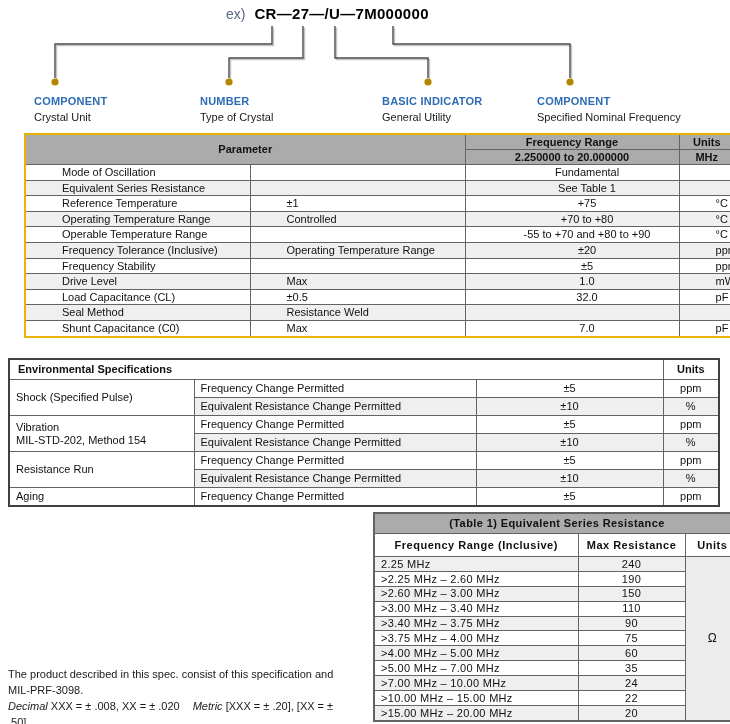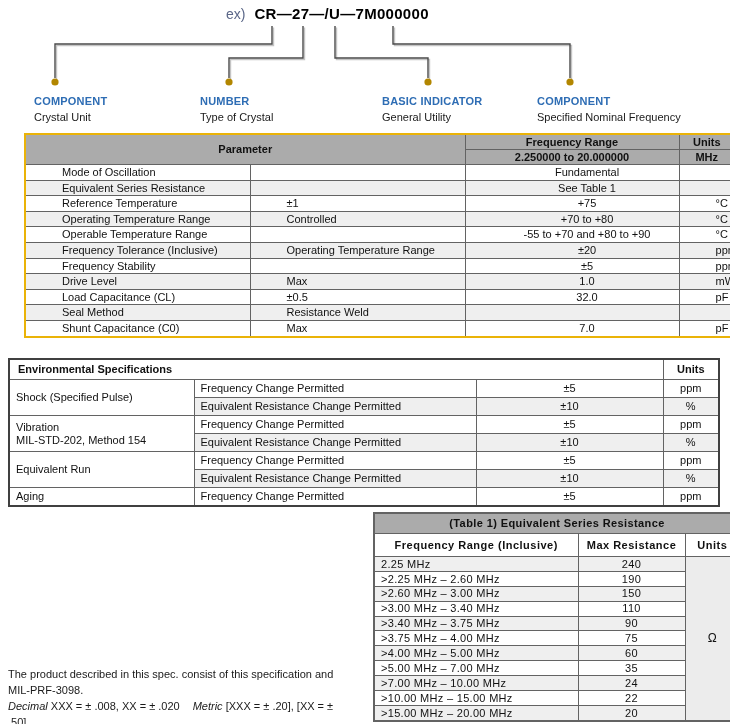--- a/index.html
+++ b/index.html
@@ -217,21 +217,21 @@
       <td class="c">±5</td>
       <td class="c">ppm</td>
     </tr>
     <tr class="alt">
       <td class="l">Equivalent Resistance Change Permitted</td>
       <td class="c">±10</td>
       <td class="c">%</td>
     </tr>
     <tr>
       <td rowspan="2" class="grp l">
-        <span class="g1">Equivalent Run</span>
+        <span class="g1">Resistance Run</span>
 
       </td>
       <td class="l">Frequency Change Permitted</td>
       <td class="c">±5</td>
       <td class="c">ppm</td>
     </tr>
     <tr class="alt">
       <td class="l">Equivalent Resistance Change Permitted</td>
       <td class="c">±10</td>
       <td class="c">%</td>

